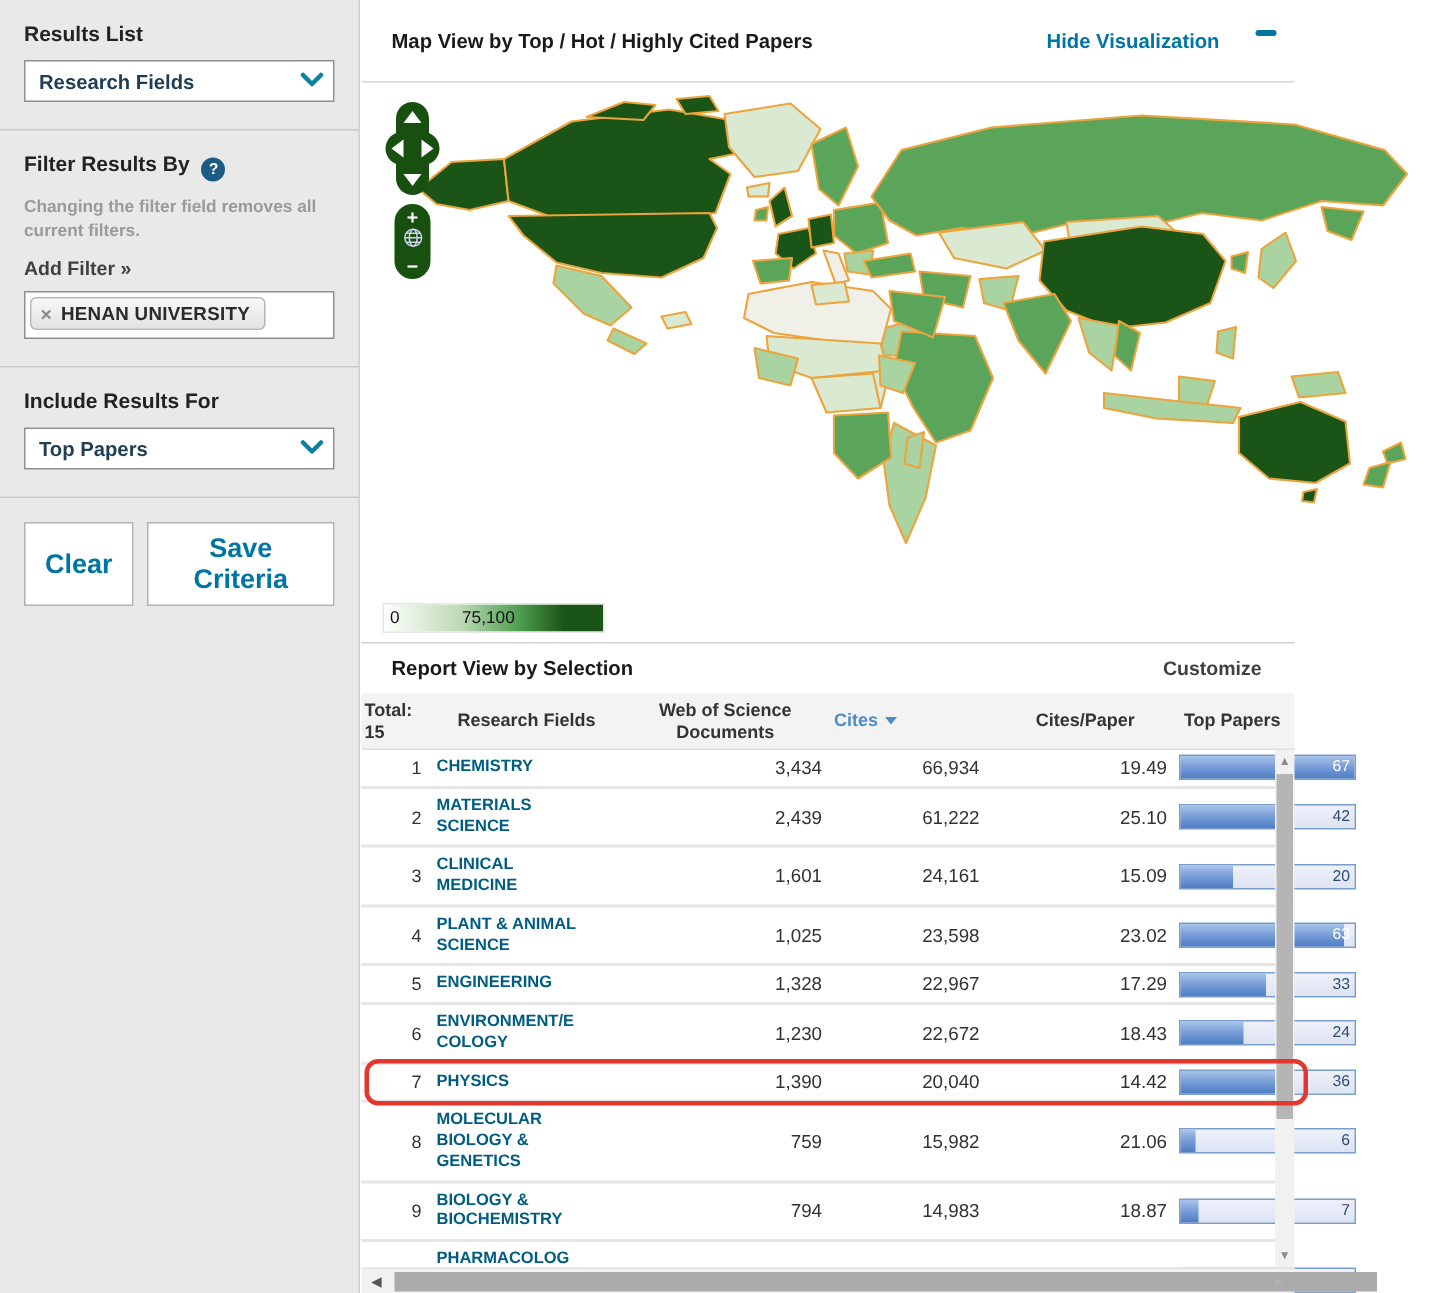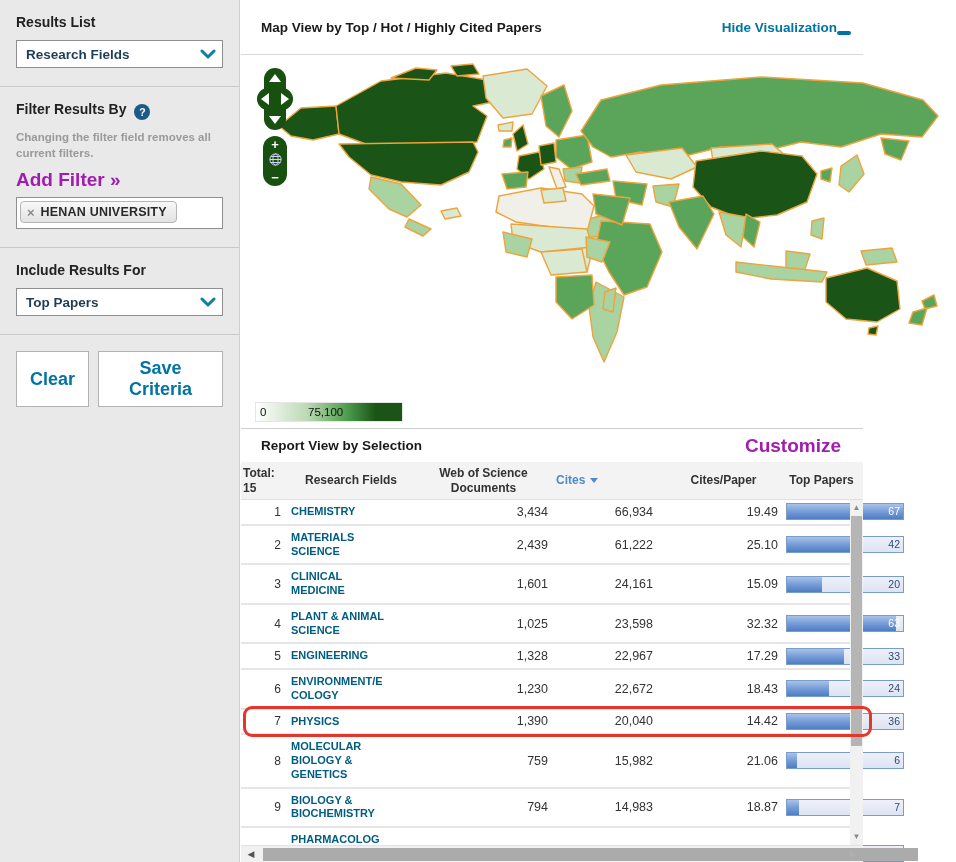--- a/index.html
+++ b/index.html
@@ -7,35 +7,35 @@
   .app { position:relative; width:956px; height:862px; }
 
   
   .sidebar { position:absolute; left:0; top:0; width:240px; height:862px; background:#e9e9e9; border-right:1px solid #cfcfcf; }
   .side-section { padding:14px 16px 18px 16px; border-bottom:1px solid #c9c9c9; }
   .side-section:last-child { border-bottom:none; }
   .side-h { font-size:14px; font-weight:bold; color:#222; margin-bottom:10px; }
   .fake-select { display:flex; align-items:center; justify-content:space-between; background:#fff; border:1px solid #8f8f8f; height:28px; padding:0 6px 0 9px; cursor:pointer; }
   .fake-select .sel-text { font-size:13.5px; font-weight:bold; color:#1f3d54; }
   .note { color:#9a9a9a; font-size:11.5px; line-height:1.35; margin:2px 0 8px 0; font-weight:bold; }
-  .link { color:#a21caf; font-weight:bold; font-size:19px; text-decoration:none; cursor:pointer; }
+  .link { color:#404040; font-weight:bold; font-size:13px; text-decoration:none; cursor:pointer; }
   .filter-box { margin-top:6px; background:#fff; border:1px solid #8f8f8f; padding:3px; min-height:32px; }
   .chip { display:inline-flex; align-items:center; gap:6px; background:linear-gradient(#f8f8f8,#e2e2e2); border:1px solid #b5b5b5; border-radius:4px; padding:3px 9px 3px 6px; cursor:pointer; }
   .chip .x { color:#8a8a8a; font-weight:bold; font-size:13px; line-height:1; }
   .chip .chip-label { font-size:12.5px; font-weight:bold; color:#2a2a2a; letter-spacing:.2px; }
   .help-badge { display:inline-flex; align-items:center; justify-content:center; width:16px; height:16px; border-radius:50%; background:#1d5b87; color:#fff; font-size:10.5px; font-weight:bold; vertical-align:-2px; margin-left:4px; cursor:pointer; }
   .btn-row { display:flex; gap:9px; padding:16px 16px; }
   .btn { background:#fff; border:1px solid #b2b2b2; color:#0074a2; font-weight:bold; font-size:18px; padding:6px 13px; cursor:pointer; font-family:"Liberation Sans", sans-serif; }
 
   
   .main { position:absolute; left:241px; top:0; width:622px; height:862px; background:#fff; }
 
   .map-header { position:absolute; left:0; top:0; width:100%; height:55px; border-bottom:1px solid #d8d8d8; display:flex; align-items:center; justify-content:space-between; padding:0 12px 0 20px; }
   .map-title { font-size:13.5px; font-weight:bold; color:#1a1a1a; }
-  .hide-vis { display:flex; align-items:flex-end; gap:0; color:#0074a2; font-weight:bold; font-size:13.5px; cursor:pointer; }
+  .hide-vis { display:flex; align-items:flex-start; gap:24px; color:#0074a2; font-weight:bold; font-size:13.5px; cursor:pointer; }
   .minus-bar { width:14px; height:4px; background:#0074a2; border-radius:2px; }
 
   .map-area { position:absolute; left:0; top:56px; width:100%; height:372px; background:#fff; }
   .map-svg { position:absolute; left:0; top:0; width:715px; height:340px; }
 
   
   .pan { position:absolute; left:16px; top:12px; width:36px; height:62px; cursor:pointer; }
   .pan .vbar { position:absolute; left:7px; top:0; width:22px; height:62px; background:#17500f; border-radius:11px; }
   .pan .hbar { position:absolute; left:0; top:20px; width:36px; height:22px; background:#17500f; border-radius:11px; }
   .tri { position:absolute; width:0; height:0; }
@@ -309,21 +309,21 @@
       </div>
     </div>
   </div>
 
   <div class="row grid-cols">
     <div class="cell rank">4</div>
     <div class="cell field"><a>PLANT &amp; ANIMAL
 SCIENCE</a></div>
     <div class="cell num">1,025</div>
     <div class="cell num">23,598</div>
-    <div class="cell num">32.32</div>
+    <div class="cell num">23.02</div>
     <div class="cell bar-cell">
       <div class="bar-track">
         <div class="bar-fill" style="width: 94%;"></div>
         <span class="bar-val on-fill">63</span>
       </div>
     </div>
   </div>
 
   <div class="row grid-cols">
     <div class="cell rank">5</div>

